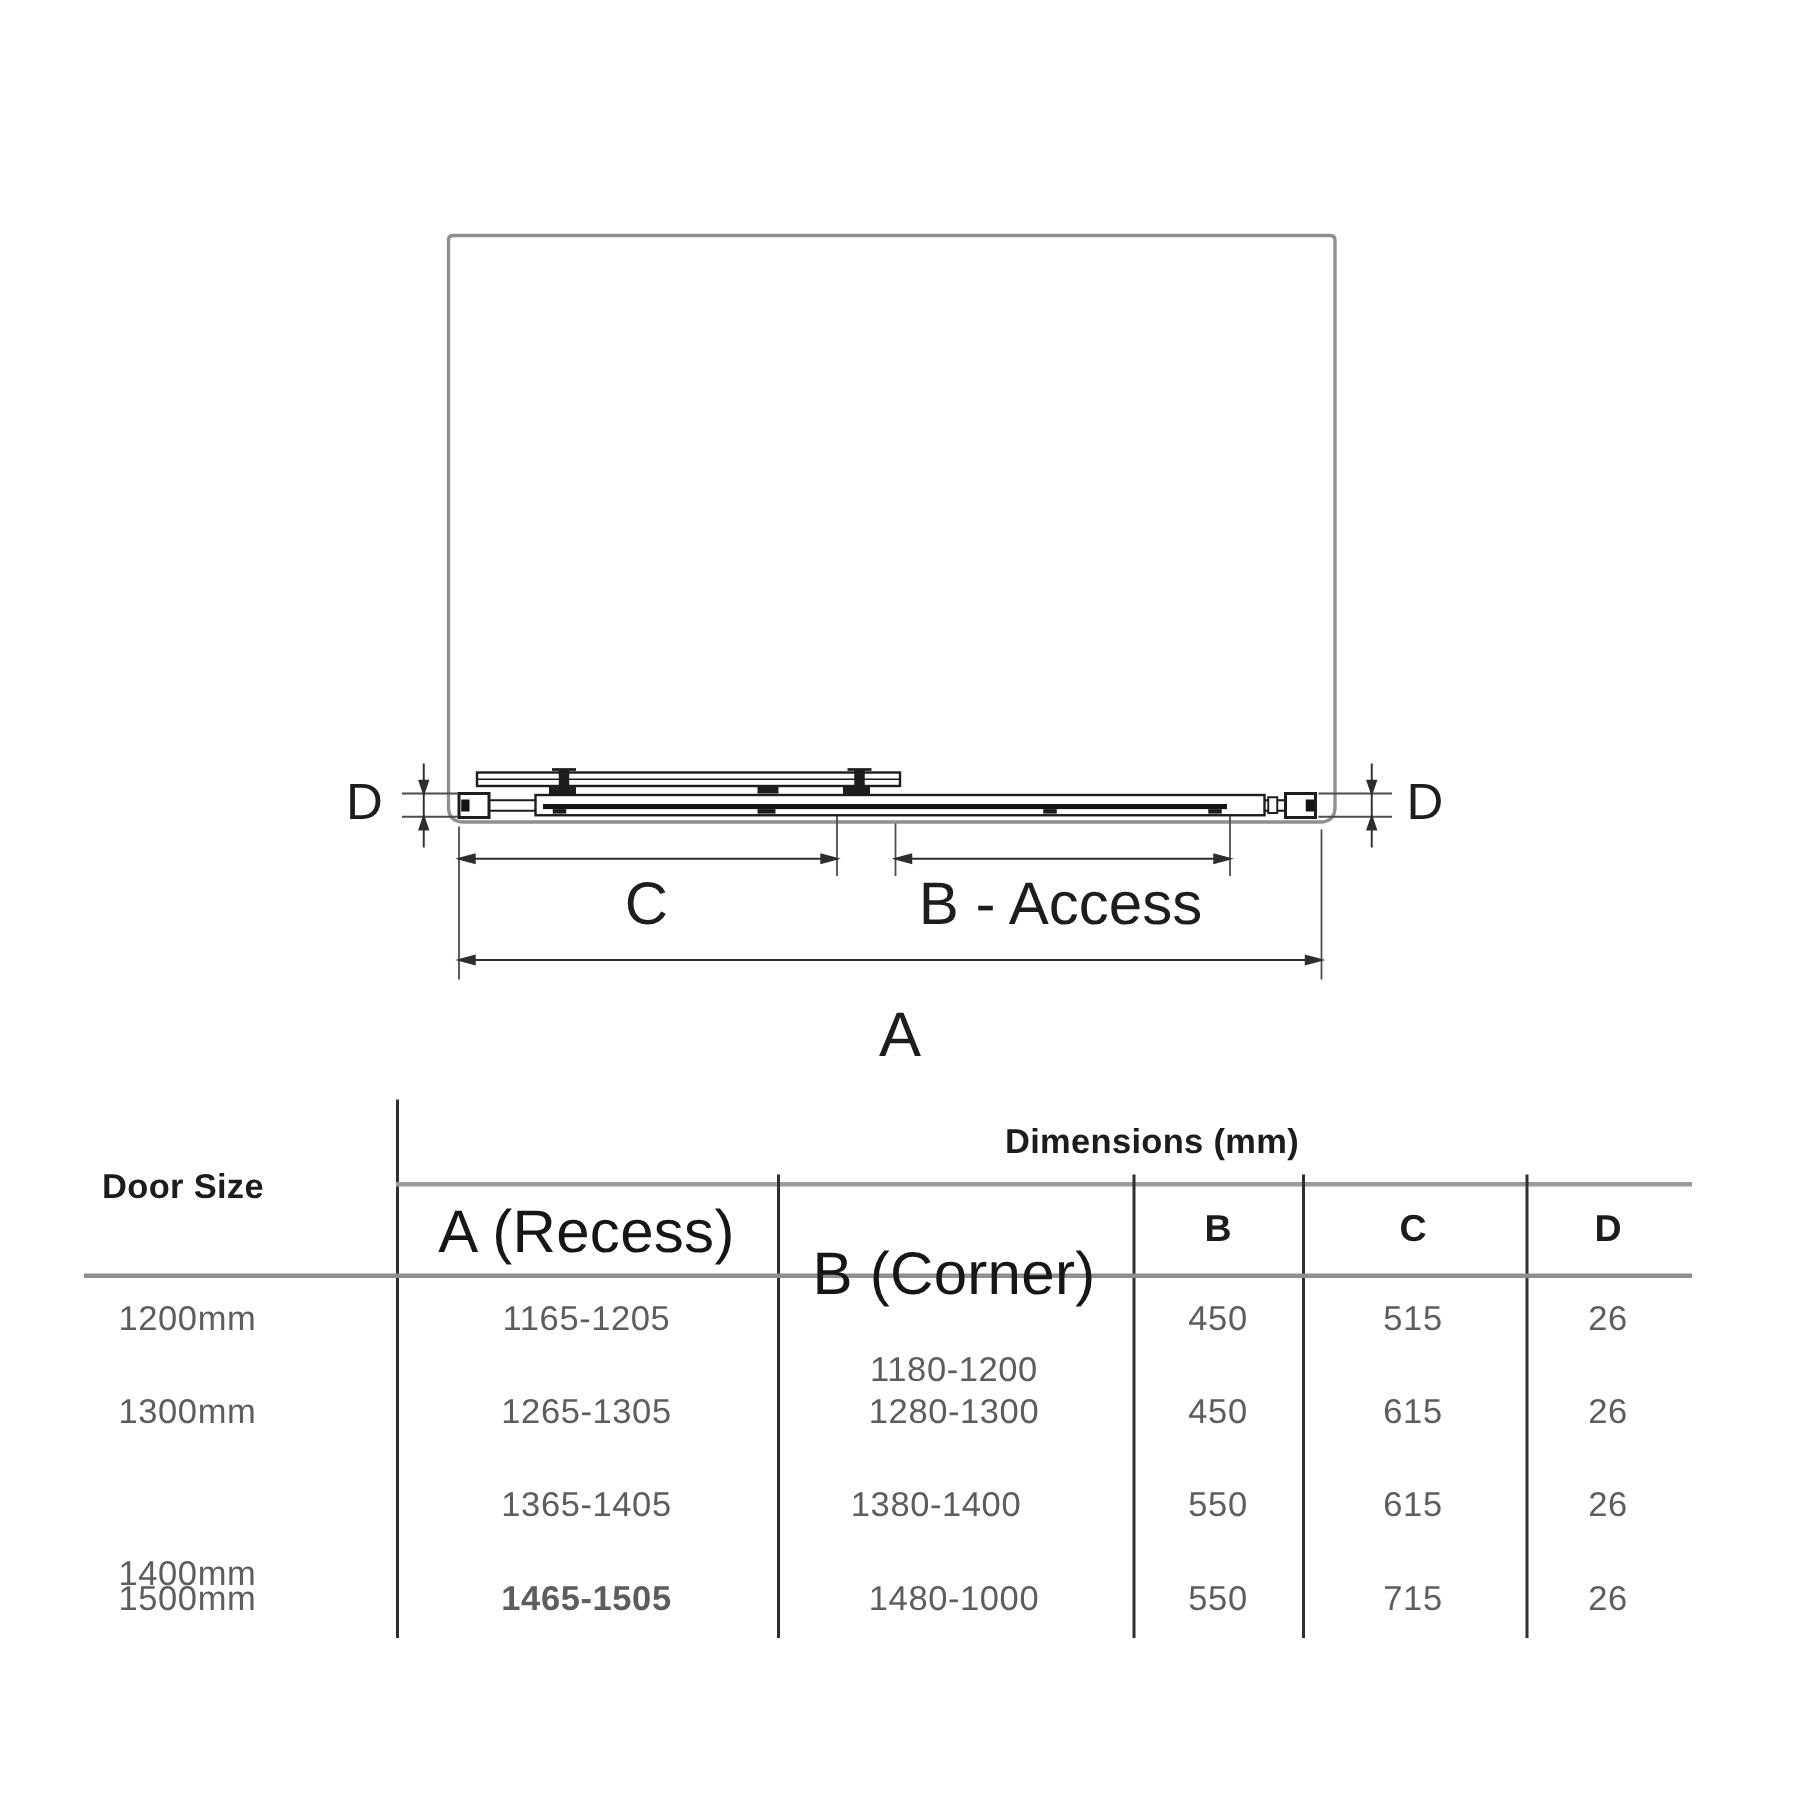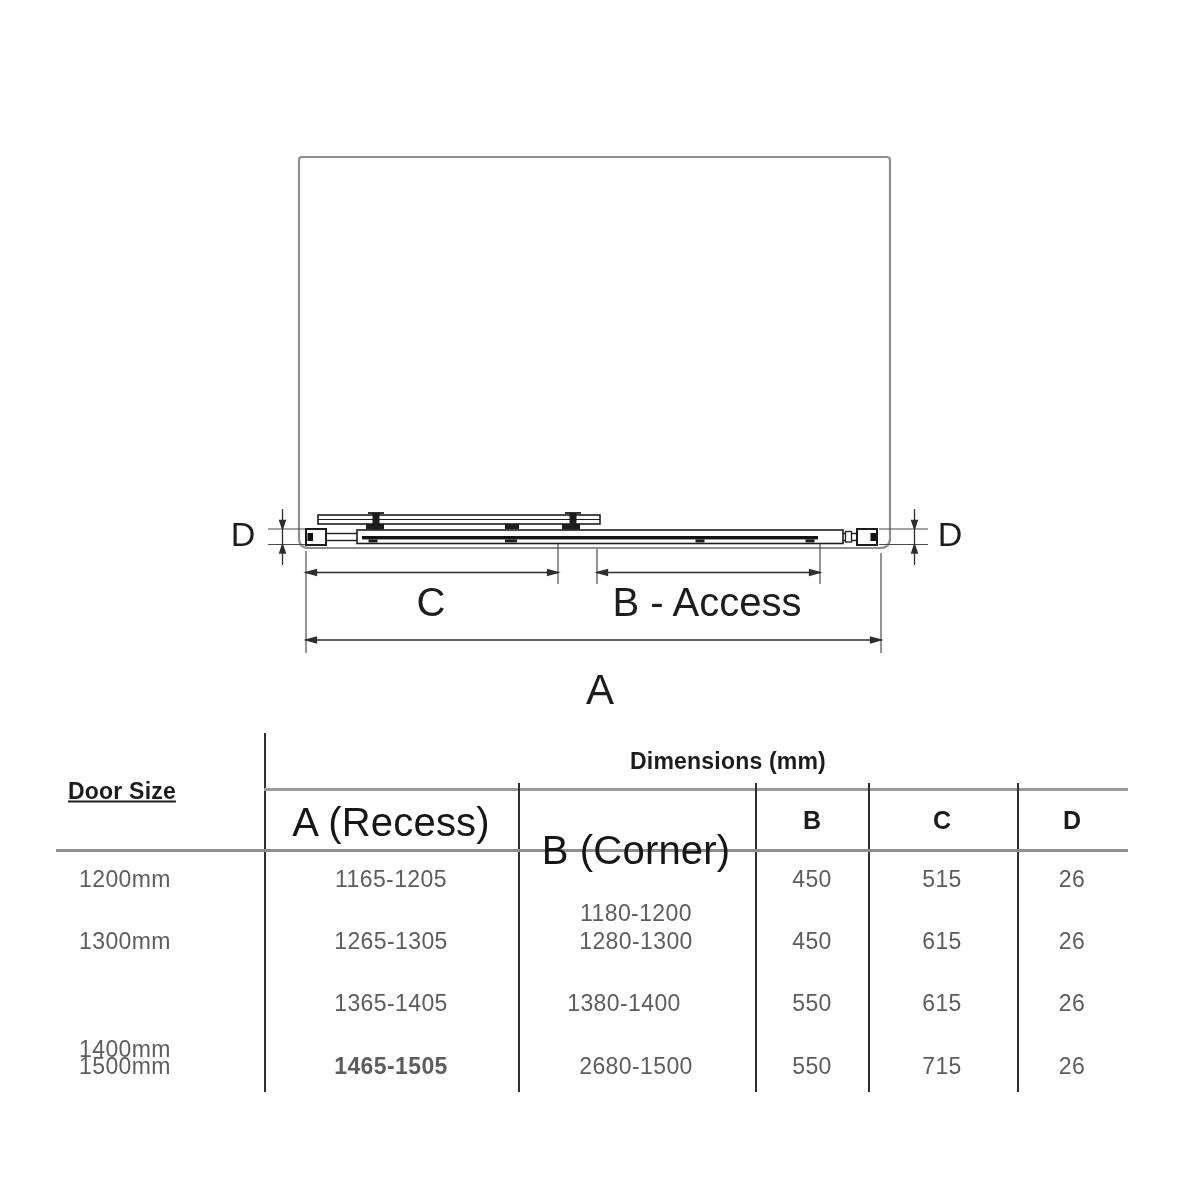--- a/index.html
+++ b/index.html
@@ -137,22 +137,22 @@
   <div>
 
     <div class="vline" style="left:264px;top:733px;width:2px;height:359px;"></div>
     <div class="hline" style="left:264px;top:788px;width:864px;height:2.5px;"></div>
     <div class="vline" style="left:518px;top:783px;width:2px;height:309px;"></div>
     <div class="vline" style="left:755px;top:783px;width:2px;height:309px;"></div>
     <div class="vline" style="left:868px;top:783px;width:2px;height:309px;"></div>
     <div class="vline" style="left:1017px;top:783px;width:2px;height:309px;"></div>
     <div class="hline" style="left:56px;top:849px;width:1072px;height:2.5px;background:#8f8f8f;"></div>
 
-    <div class="txt hdr-small" style="left:122px;top:791px;text-decoration:underline;">Door Size</div>
-    <div class="txt hdr-small" style="left:728px;top:761px;">Dimensions (mm)</div>
+    <div class="txt hdr-small" style="left:122px;top:791px;">Door Size</div>
+    <div class="txt hdr-small" style="left:768px;top:761px;">Dimensions (mm)</div>
     <div class="txt hdr-big" style="left:391px;top:822px;">A (Recess)</div>
     <div class="txt hdr-big" style="left:636px;top:814px;margin-top:36px;">B (Corner)</div>
     <div class="txt hdr-mid" style="left:812px;top:820px;">B</div>
     <div class="txt hdr-mid" style="left:942px;top:820px;">C</div>
     <div class="txt hdr-mid" style="left:1072px;top:820px;">D</div>
 
     <div>
       <div class="cell left" style="left:79px;top:879px;">1200mm</div>
       <div class="cell" style="left:391px;top:879px;">1165-1205</div>
       <div class="cell" style="left:636px;top:913px;">1180-1200</div>
@@ -175,20 +175,20 @@
       <div class="cell" style="left:391px;top:1003px;">1365-1405</div>
       <div class="cell" style="left:624px;top:1003px;">1380-1400</div>
       <div class="cell" style="left:812px;top:1003px;">550</div>
       <div class="cell" style="left:942px;top:1003px;">615</div>
       <div class="cell" style="left:1072px;top:1003px;">26</div>
     </div>
 
     <div>
       <div class="cell left" style="left:79px;top:1066px;">1500mm</div>
       <div class="cell" style="left:391px;top:1066px;font-weight:bold;">1465-1505</div>
-      <div class="cell" style="left:636px;top:1066px;">2680-1500</div>
+      <div class="cell" style="left:636px;top:1066px;">1480-1000</div>
       <div class="cell" style="left:812px;top:1066px;">550</div>
       <div class="cell" style="left:942px;top:1066px;">715</div>
       <div class="cell" style="left:1072px;top:1066px;">26</div>
     </div>
 
   </div>
 </div>
 
 </body></html>

